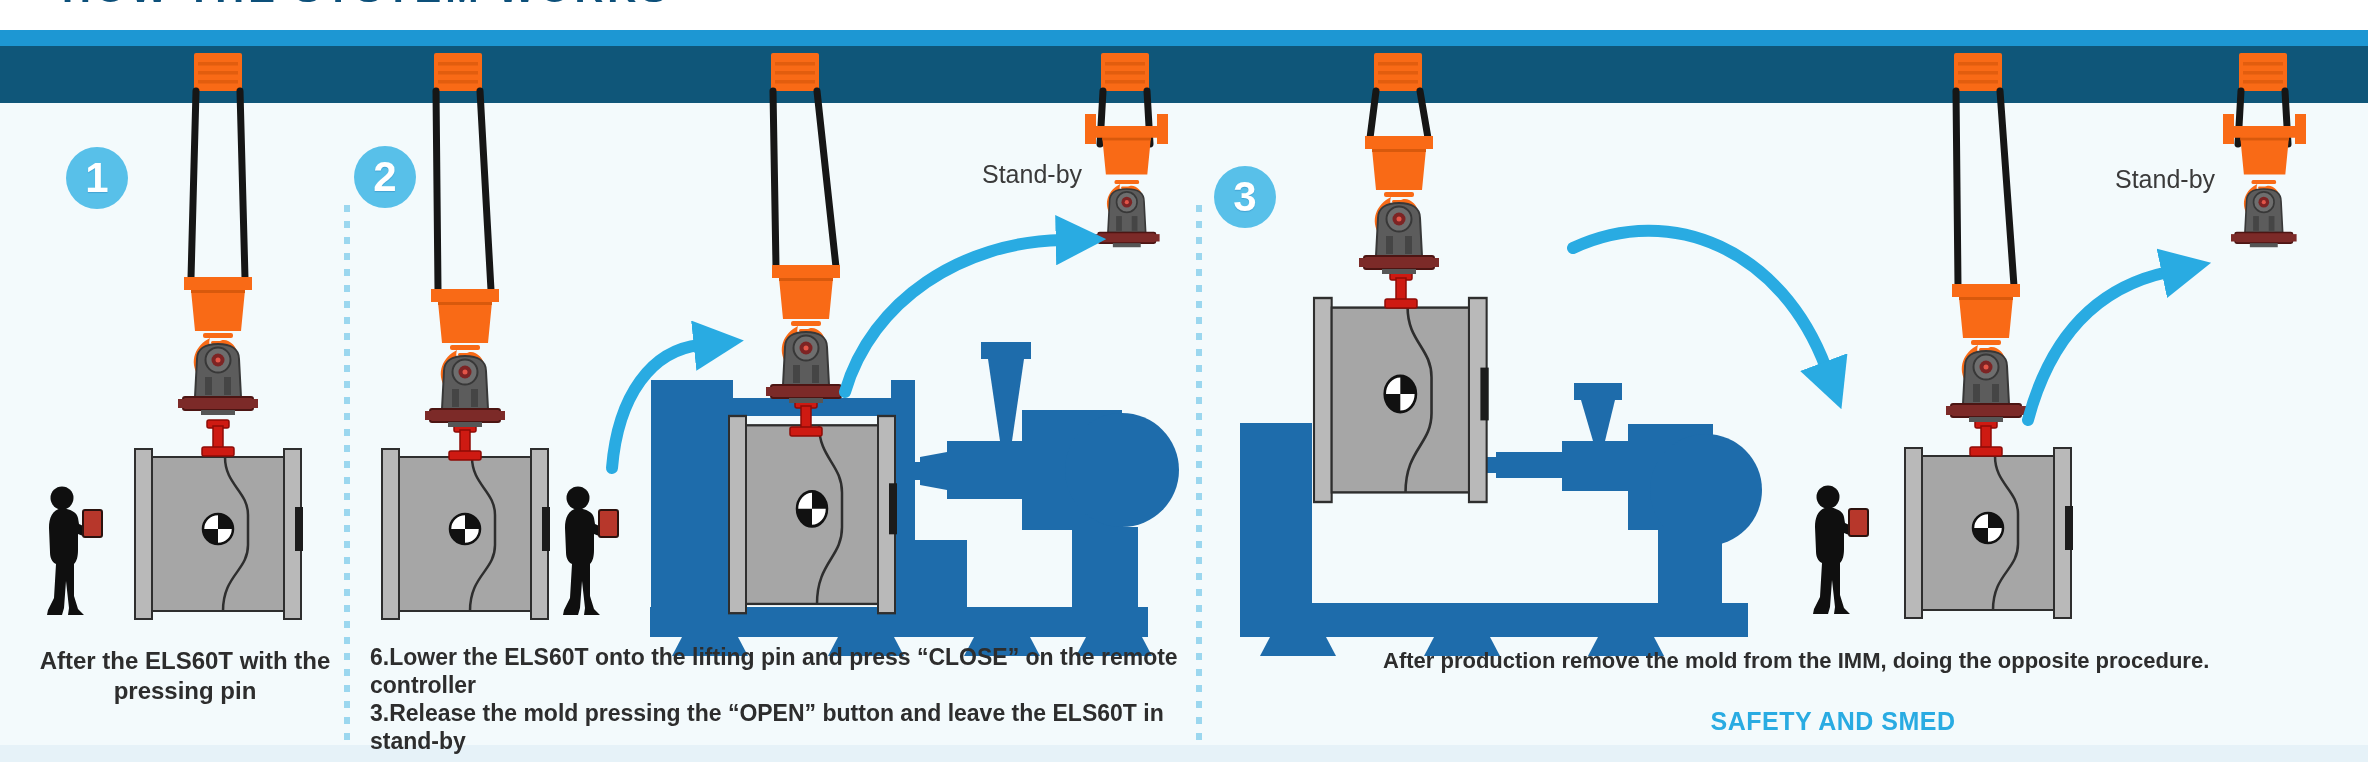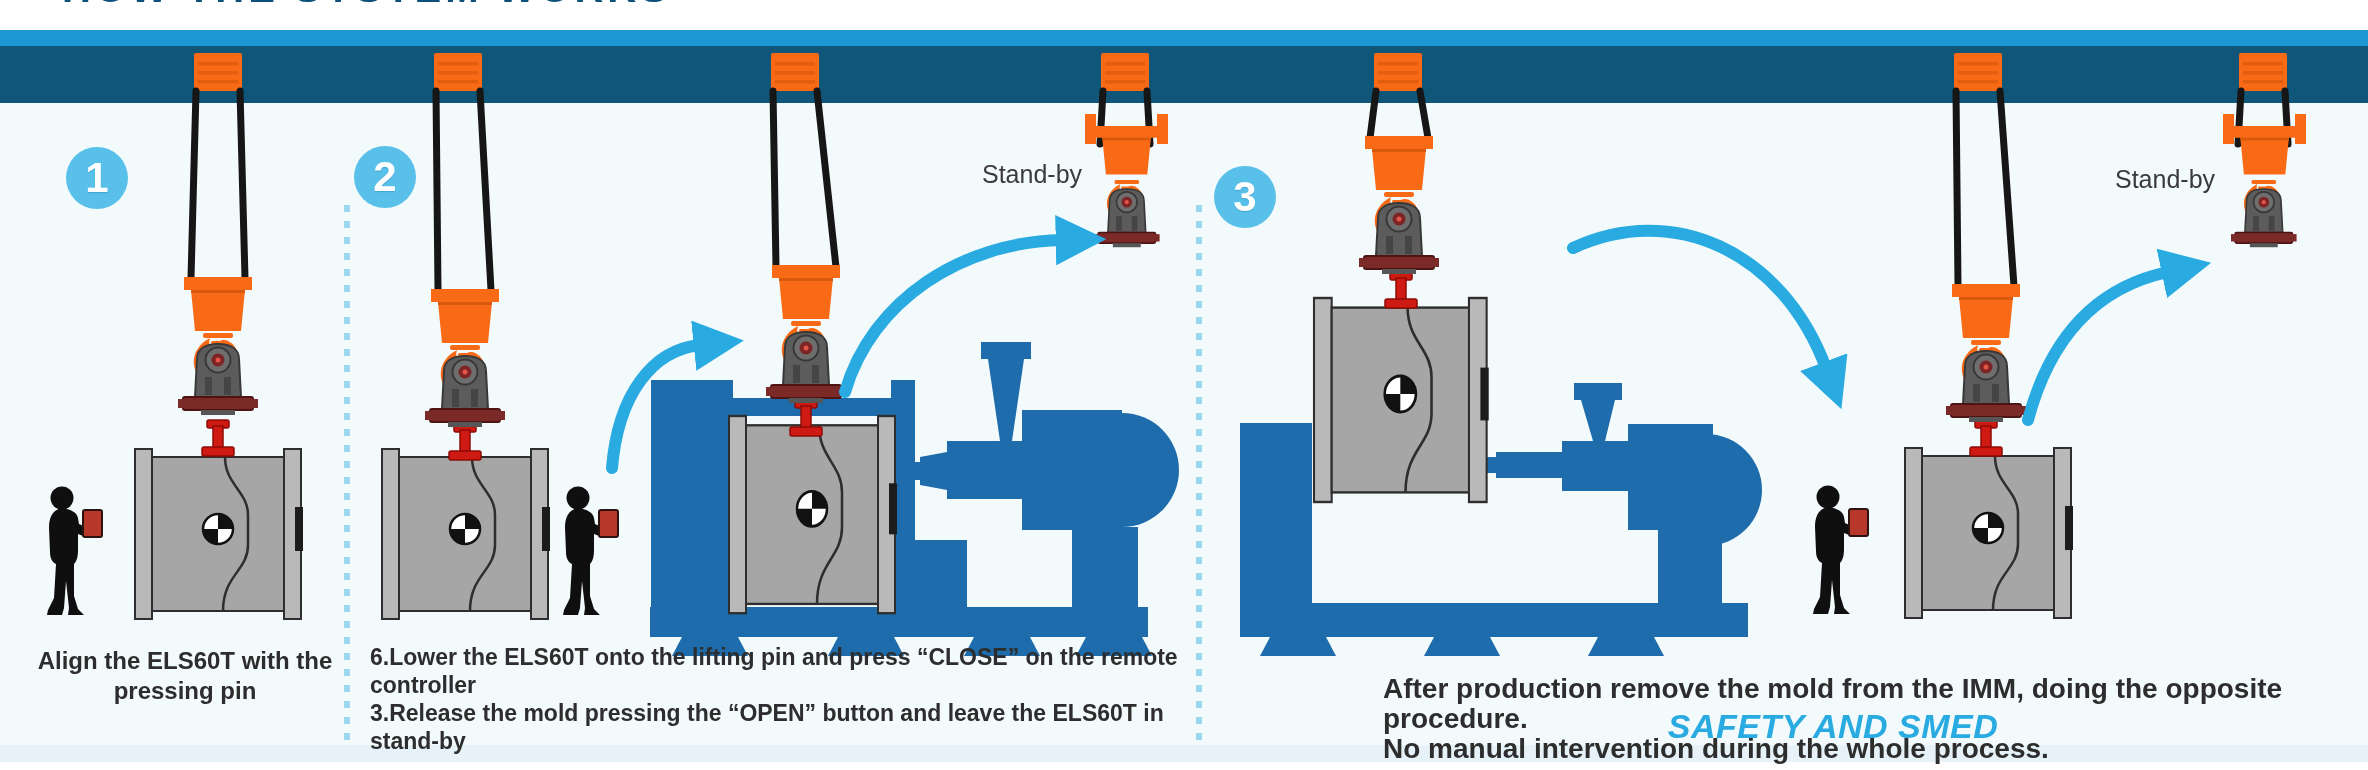--- a/index.html
+++ b/index.html
@@ -21,24 +21,24 @@
     display:flex; align-items:center; justify-content:center;
     text-shadow:0 1px 1px rgba(30,108,171,.35);
   }
   .badge-1 { left:66px;  top:147px; }
   .badge-2 { left:354px; top:146px; }
   .badge-3 { left:1214px; top:166px; }
   .cap { position:absolute; color:#2d2d2d; font-weight:600; }
   .cap-1 { left:35px; top:646px; width:300px; text-align:center; font-size:24px; line-height:30px; }
   .cap-2 { left:370px; top:643px; width:830px; font-size:23px; line-height:28px; }
   .cap-2 .indent { padding-left:20px; }
-  .cap-3 { left:1383px; top:674px; width:900px; font-size:28px; line-height:30px; }
+  .cap-3 { left:1383px; top:646px; width:900px; font-size:22px; line-height:30px; }
   .highlight {
     position:absolute; left:1383px; top:707px; width:900px; text-align:center;
-    color:#29abe2; font-size:34px; font-weight:800; letter-spacing:0.5px;font-style:italic;
+    color:#29abe2; font-size:25px; font-weight:800; letter-spacing:0.5px;
   }
   .standby-label {
     position:absolute; width:160px; text-align:center;
     color:#3a3a3a; font-size:25px; font-weight:400;
   }
   .standby-label.sb1 { left:952px;  top:160px; }
   .standby-label.sb2 { left:2085px; top:165px; }
 </style>
 </head>
 <body>
@@ -271,29 +271,28 @@
     <span>2</span>
   </div>
   <div class="badge badge-3">
     <span>3</span>
   </div>
 
   <div class="standby-label sb1">Stand-by</div>
   <div class="standby-label sb2">Stand-by</div>
 
   <div class="cap cap-1">
-    <div>Align the ELS60T with the</div>
+    <div>After the ELS60T with the</div>
     <div>pressing pin</div>
   </div>
 
   <div class="cap cap-2">
     <div>6.Lower the ELS60T onto the lifting pin and press “CLOSE” on the remote controller</div>
     <div>3.Release the mold pressing the “OPEN” button and leave the ELS60T in stand-by</div>
   </div>
 
   <div class="cap cap-3">
     <div>After production remove the mold from the IMM, doing the opposite procedure.</div>
-    <div>No manual intervention during the whole process.</div>
   </div>
 
   <div class="highlight">SAFETY AND SMED</div>
 
 </div>
 
 </body></html>

